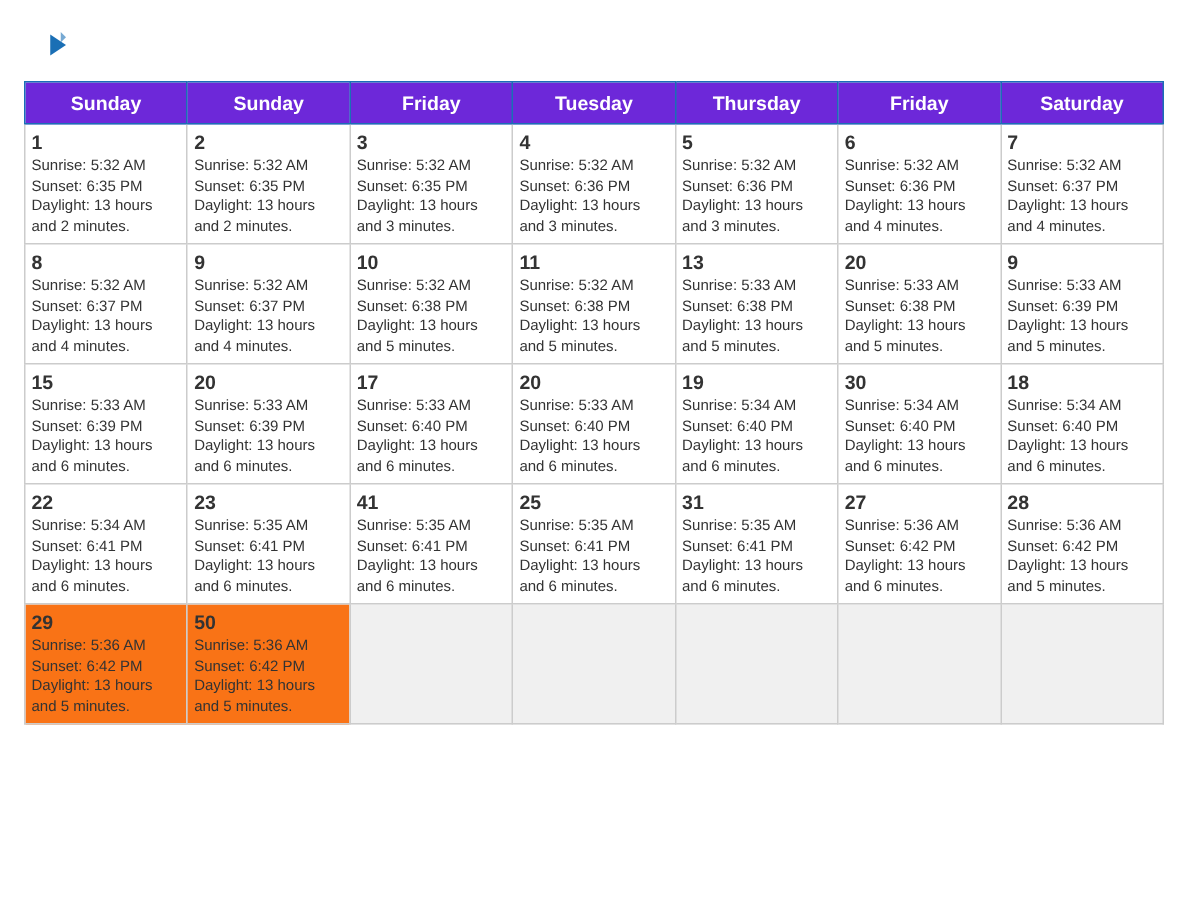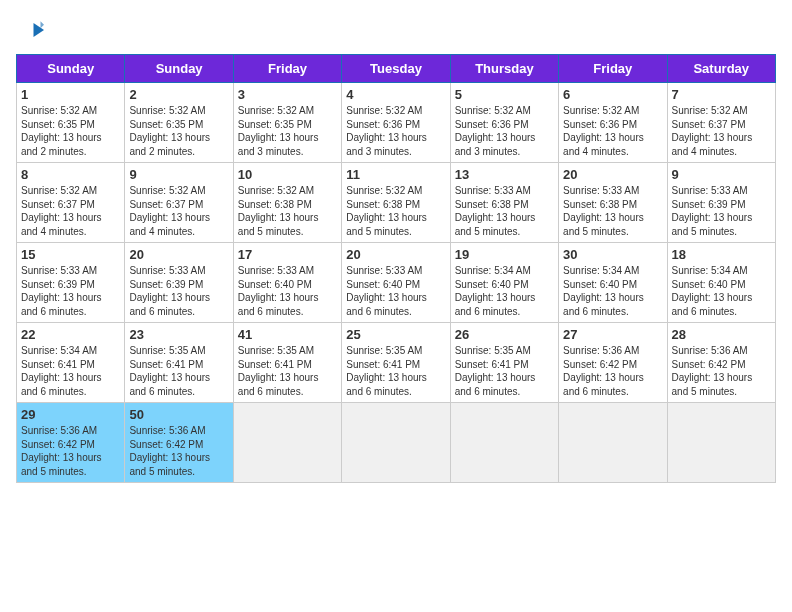--- a/index.html
+++ b/index.html
@@ -59,21 +59,21 @@
     }
     tbody td {
       vertical-align: top;
       padding: 4px 4px;
       border: 1px solid #ccc;
       width: calc(100% / 7);
       min-height: 80px;
       background: #fff;
     }
     tbody tr:last-child td {
-      background: #7dd3fc;
+      background: #f97316;
     }
     .day-num {
       font-size: 13px;
       font-weight: bold;
       color: #333;
       display: block;
       margin-bottom: 2px;
     }
     .day-info {
       font-size: 10px;
@@ -294,21 +294,21 @@
 and 6 minutes.</div>
         </td>
         <td>
           <span class="day-num">25</span>
           <div class="day-info" style="white-space: pre-line;">Sunrise: 5:35 AM
 Sunset: 6:41 PM
 Daylight: 13 hours
 and 6 minutes.</div>
         </td>
         <td>
-          <span class="day-num">26</span>
+          <span class="day-num">31</span>
           <div class="day-info" style="white-space: pre-line;">Sunrise: 5:35 AM
 Sunset: 6:41 PM
 Daylight: 13 hours
 and 6 minutes.</div>
         </td>
         <td>
           <span class="day-num">27</span>
           <div class="day-info" style="white-space: pre-line;">Sunrise: 5:36 AM
 Sunset: 6:42 PM
 Daylight: 13 hours

